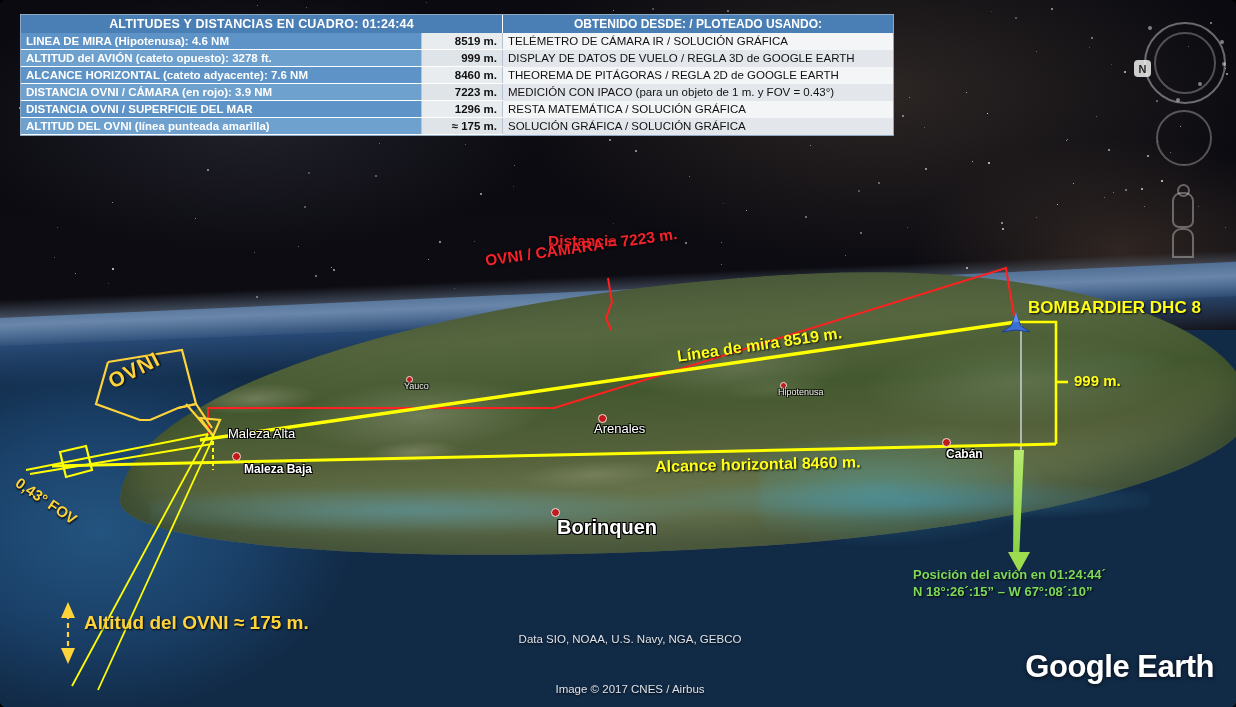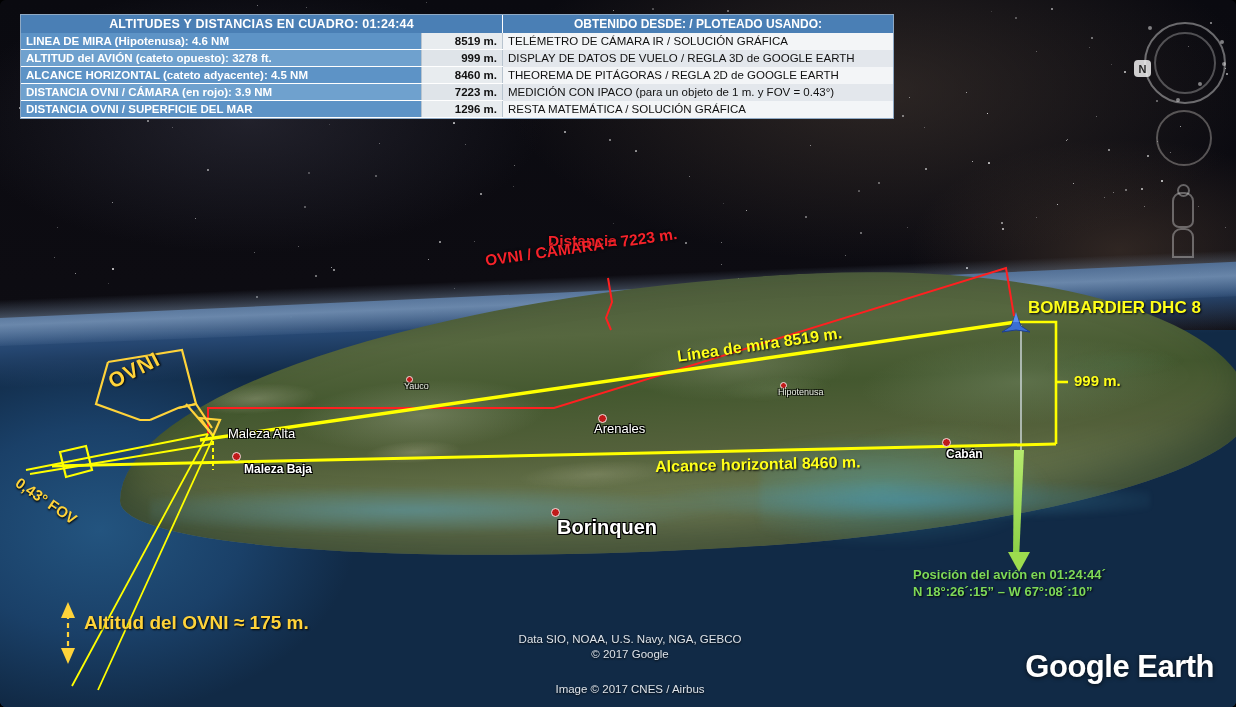--- a/index.html
+++ b/index.html
@@ -351,34 +351,39 @@
         <td class="c-label">LINEA DE MIRA (Hipotenusa):  4.6 NM</td>
         <td class="c-val">8519 m.</td>
         <td class="c-src">TELÉMETRO DE CÁMARA IR / SOLUCIÓN GRÁFICA</td>
       </tr>
       <tr class="alt">
         <td class="c-label">ALTITUD del AVIÓN (cateto opuesto):  3278 ft.</td>
         <td class="c-val">999 m.</td>
         <td class="c-src">DISPLAY DE DATOS DE VUELO / REGLA 3D de GOOGLE EARTH</td>
       </tr>
       <tr>
-        <td class="c-label">ALCANCE HORIZONTAL (cateto adyacente): 4.5 NM</td>
+        <td class="c-label">ALCANCE HORIZONTAL (cateto adyacente): 7.6 NM</td>
         <td class="c-val">8460 m.</td>
         <td class="c-src">THEOREMA DE PITÁGORAS / REGLA 2D de GOOGLE EARTH</td>
       </tr>
       <tr class="alt">
         <td class="c-label">DISTANCIA OVNI / CÁMARA (en rojo): 3.9 NM</td>
         <td class="c-val">7223 m.</td>
         <td class="c-src">MEDICIÓN CON IPACO  (para un objeto de 1 m. y FOV = 0.43°)</td>
       </tr>
       <tr>
         <td class="c-label">DISTANCIA OVNI / SUPERFICIE DEL MAR</td>
         <td class="c-val">1296 m.</td>
         <td class="c-src">RESTA MATEMÁTICA / SOLUCIÓN GRÁFICA</td>
       </tr>
+      <tr class="alt">
+        <td class="c-label">ALTITUD DEL OVNI (línea punteada amarilla)</td>
+        <td class="c-val">≈ 175 m.</td>
+        <td class="c-src">SOLUCIÓN GRÁFICA / SOLUCIÓN GRÁFICA</td>
+      </tr>
     </tbody>
       </table>
   </div>
 
   <div class="lbl red-txt" style="left:548px;top:232px;">Distancia</div>
   <div class="lbl red-txt" style="left:484px;top:252px;transform:rotate(-8deg);transform-origin:left top;">OVNI / CÁMARA = 7223 m.</div>
 
   <div class="lbl yel-txt" style="left:1028px;top:298px;font-size:17px;color:#ffff1a;">BOMBARDIER DHC 8</div>
   <div class="lbl yel-txt" style="left:1074px;top:372px;font-size:15px;">999 m.</div>
 
@@ -408,21 +413,20 @@
   <div class="lbl place md" style="left:244px;top:462px;">Maleza Baja</div>
 
   <div class="dot" style="left:942px;top:438px;"></div>
   <div class="lbl place md" style="left:946px;top:447px;">Cabán</div>
 
   <div class="dot" style="left:551px;top:508px;"></div>
   <div class="lbl place big" style="left:557px;top:516px;">Borinquen</div>
 
   <div class="attrib" style="left:440px;top:632px;width:380px;">
     <div>Data SIO, NOAA, U.S. Navy, NGA, GEBCO</div>
-    <div>© 2017 Google</div>
   </div>
   <div class="attrib" style="left:440px;top:682px;width:380px;">Image © 2017 CNES / Airbus</div>
 
   <div class="ge-logo">
     <span class="b">Google</span><span>&nbsp;</span><span class="l">Earth</span>
   </div>
 
   <div class="nav">
     <div class="ring" style="left:12px;top:8px;width:78px;height:78px;"></div>
     <div class="ring" style="left:22px;top:18px;width:58px;height:58px;border-color:rgba(235,235,235,.3);"></div>

